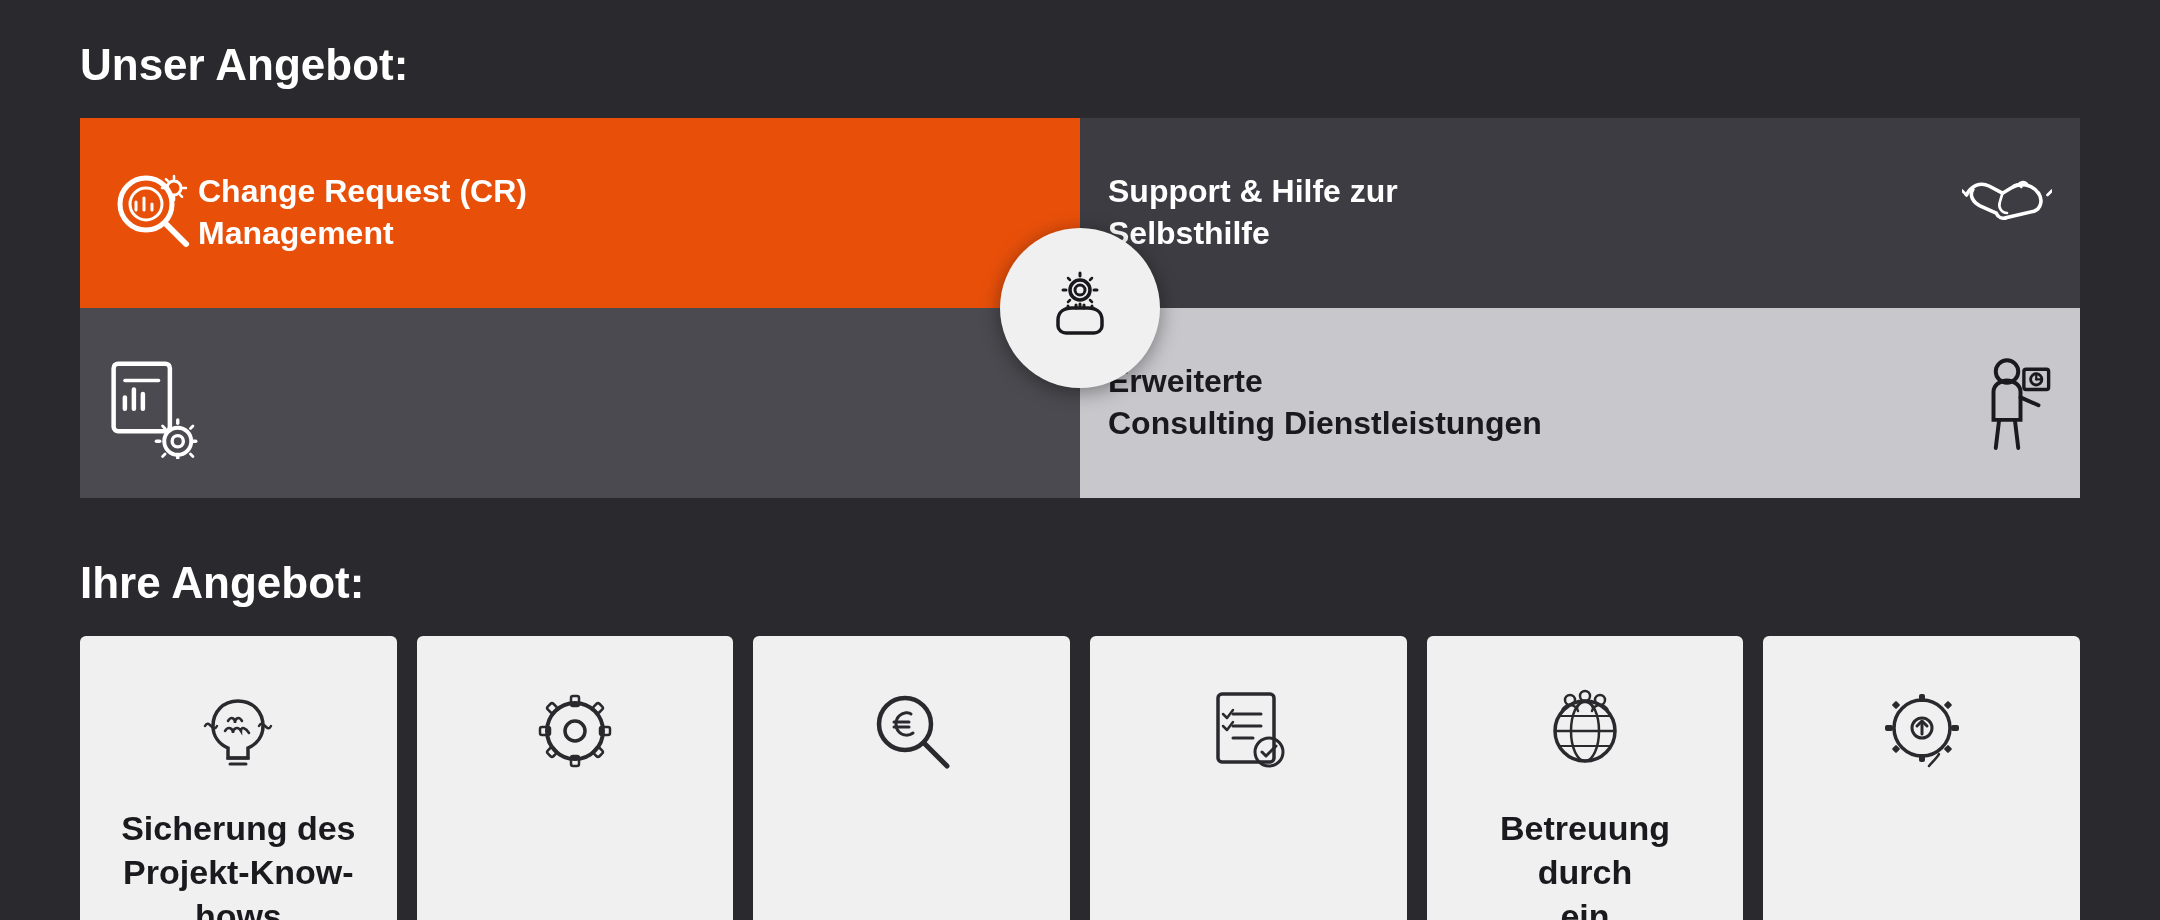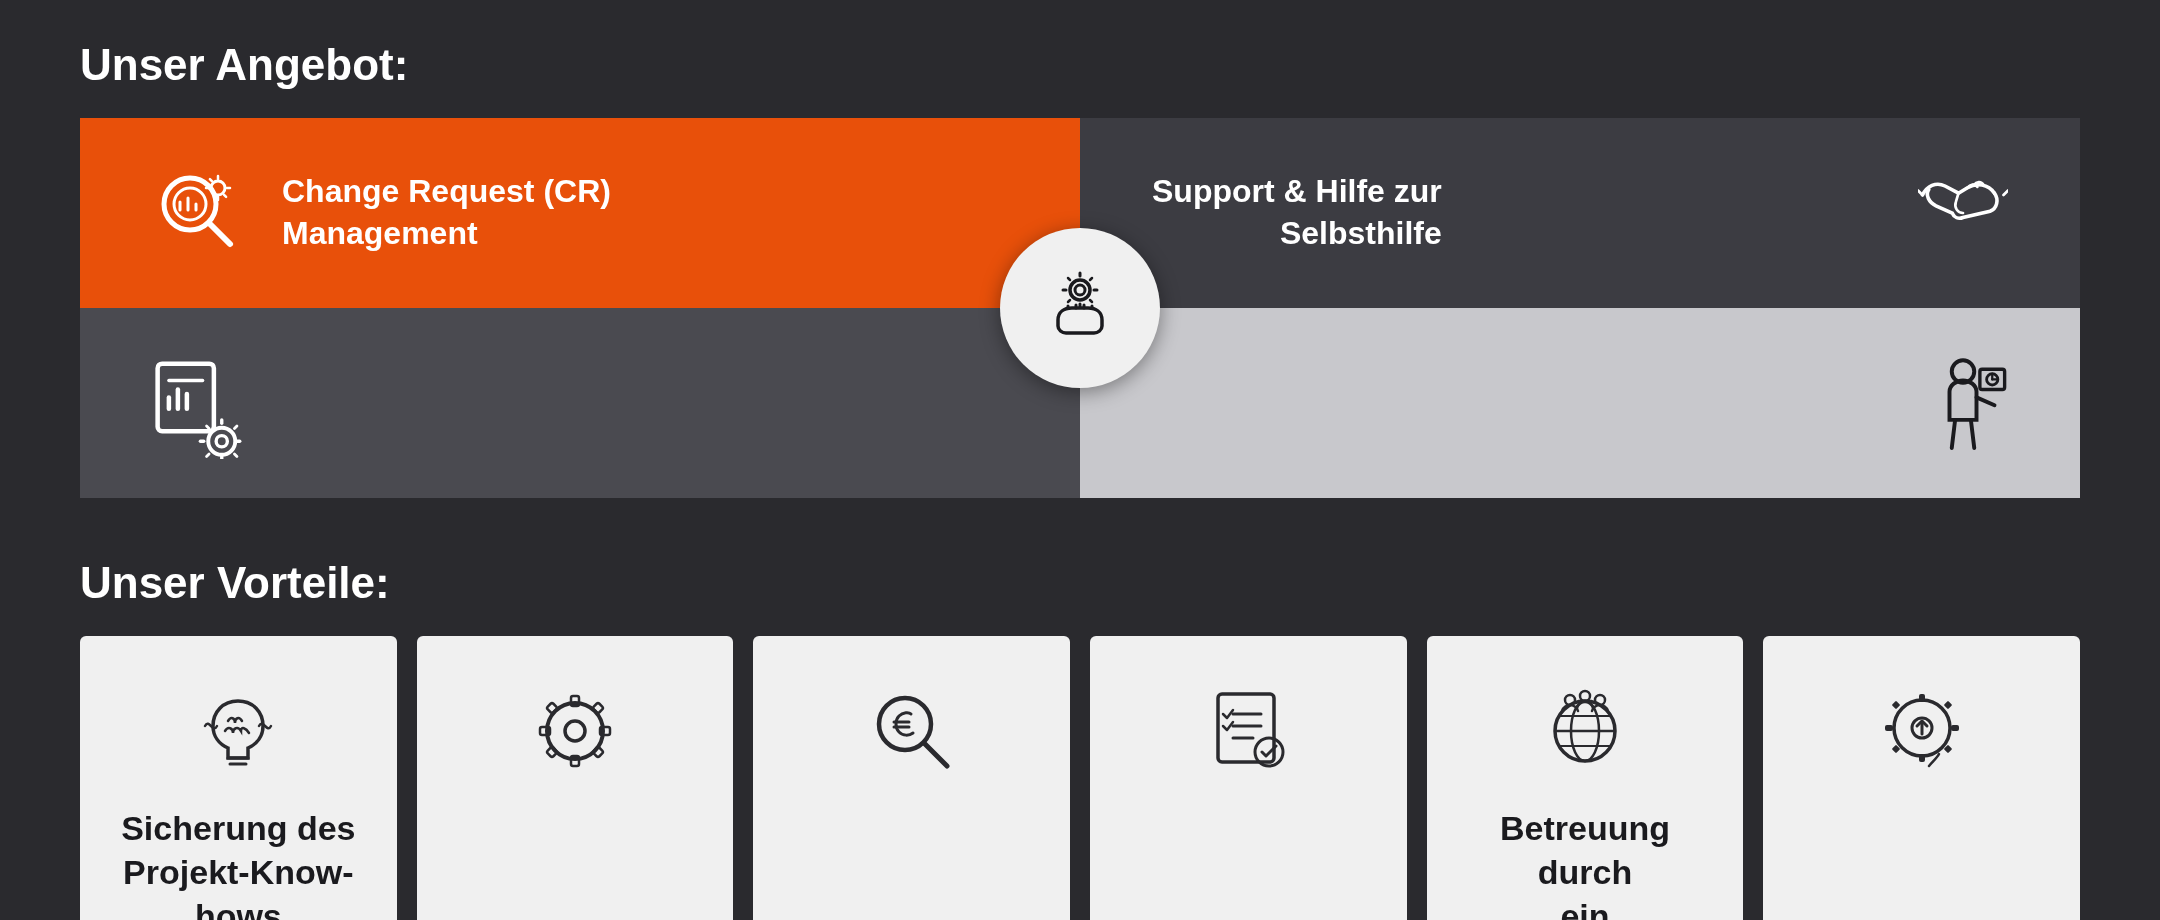--- a/index.html
+++ b/index.html
@@ -26,32 +26,30 @@
       grid-template-rows: auto auto;
       position: relative;
       border-radius: 8px;
       overflow: visible;
       margin-bottom: 60px;
     }
 
     .angebot-cell {
       display: flex;
       align-items: center;
-      padding: 50px 72px;
-      gap: 40px;
+      padding: 50px 28px;
       position: relative;
     }
 
     .angebot-cell.orange {
       background-color: #e8500a;
     }
 
     .angebot-cell.dark-grey {
       background-color: #3c3c42;
-      text-align: right;
     }
 
     .angebot-cell.medium-grey {
       background-color: #4a4a50;
     }
 
     .angebot-cell.light-grey {
       background-color: #c8c8cc;
     }
 
@@ -198,20 +196,21 @@
         <line x1="78" y1="74" x2="75" y2="74" stroke="white" stroke-width="3" stroke-linecap="round"></line>
         <line x1="50.7" y1="62.7" x2="48.5" y2="60.5" stroke="white" stroke-width="2.5" stroke-linecap="round"></line>
         <line x1="73.3" y1="85.3" x2="75.5" y2="87.5" stroke="white" stroke-width="2.5" stroke-linecap="round"></line>
         <line x1="50.7" y1="85.3" x2="48.5" y2="87.5" stroke="white" stroke-width="2.5" stroke-linecap="round"></line>
         <line x1="73.3" y1="62.7" x2="75.5" y2="60.5" stroke="white" stroke-width="2.5" stroke-linecap="round"></line>
       </svg>
     </div>
   </div>
 
   <div class="angebot-cell light-grey">
+    <div class="angebot-cell-text" style="color:#1a1a1e;">Erweiterte<br>Consulting Dienstleistungen</div>
     <div class="cell-icon" style="margin-left:auto;">
       
       <svg viewBox="0 0 80 90" fill="none" xmlns="http://www.w3.org/2000/svg">
 
         <circle cx="40" cy="12" r="10" stroke="#1a1a1e" stroke-width="3.5" fill="none"></circle>
 
         <path d="M28 30 L28 55 L52 55 L52 30 C52 24 46 20 40 20 C34 20 28 24 28 30Z" stroke="#1a1a1e" stroke-width="3.5" fill="none"></path>
 
         <line x1="52" y1="35" x2="68" y2="42" stroke="#1a1a1e" stroke-width="3.5" stroke-linecap="round"></line>
 
@@ -247,21 +246,21 @@
         <line x1="28" y1="40" x2="28" y2="38" stroke="#1a1a1e" stroke-width="3" stroke-linecap="round"></line>
         <line x1="36" y1="40" x2="36" y2="37" stroke="#1a1a1e" stroke-width="3" stroke-linecap="round"></line>
         <line x1="44" y1="40" x2="44" y2="37" stroke="#1a1a1e" stroke-width="3" stroke-linecap="round"></line>
         <line x1="52" y1="40" x2="52" y2="38" stroke="#1a1a1e" stroke-width="3" stroke-linecap="round"></line>
       </svg>
     </div>
   </div>
 
 </div>
 
-<h2 class="section-title">Unser Vorteile:</h2>
+<h2 class="section-title">Ihre Angebot:</h2>
 
 <div class="vorteile-grid">
 
   <div class="vorteil-card">
     <div class="vorteil-icon">
       <svg viewBox="0 0 90 90" fill="none" xmlns="http://www.w3.org/2000/svg">
 
         <path d="M45 15 C30 15 20 26 20 40 C20 50 26 58 35 62 L35 72 L55 72 L55 62 C64 58 70 50 70 40 C70 26 60 15 45 15Z" stroke="#2a2a2e" stroke-width="3.5" fill="none"></path>
         <line x1="35" y1="72" x2="55" y2="72" stroke="#2a2a2e" stroke-width="3" stroke-linecap="round"></line>
         <line x1="37" y1="78" x2="53" y2="78" stroke="#2a2a2e" stroke-width="3" stroke-linecap="round"></line>

